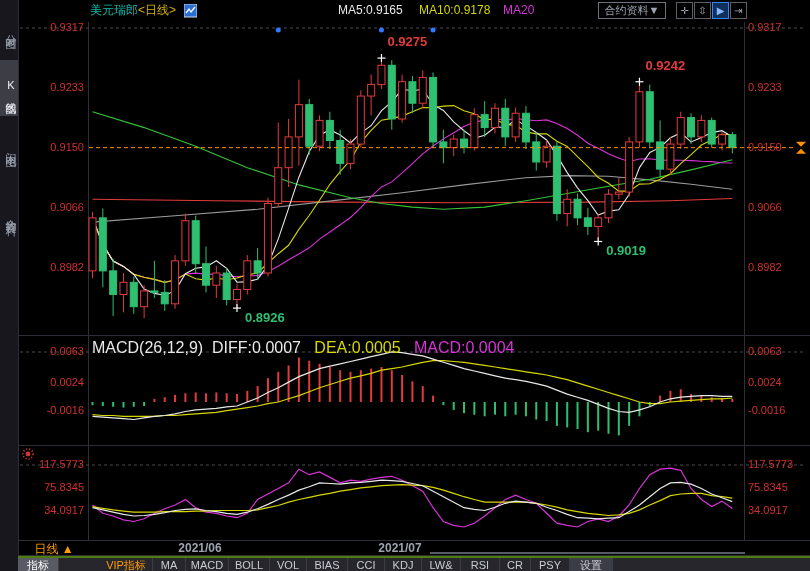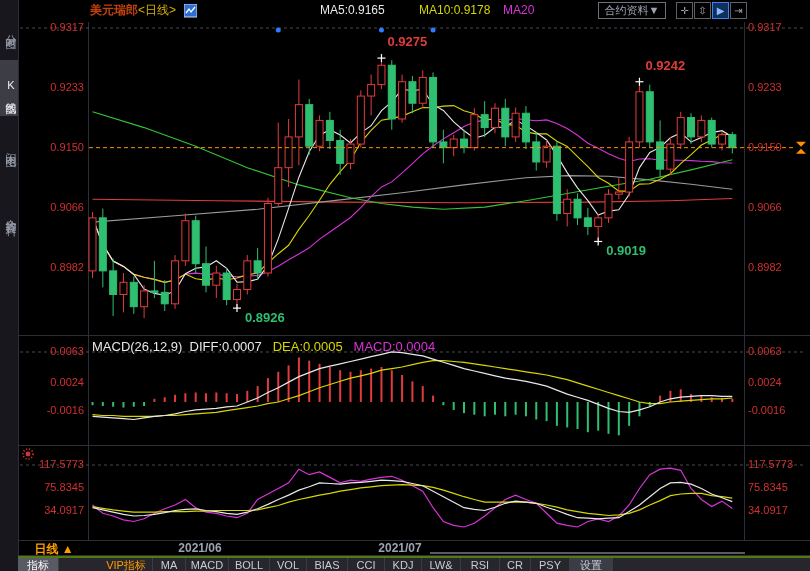--- a/index.html
+++ b/index.html
@@ -5,36 +5,36 @@
   html,body{margin:0;padding:0;background:#000;}
   #app{position:relative;width:810px;height:571px;background:#000;overflow:hidden;
        font-family:"Liberation Sans","DejaVu Sans",sans-serif;}
   
   #sidebar{position:absolute;left:0;top:0;width:18px;height:571px;background:#17171d;border-right:1px solid #2e2e36;}
   .side-item{position:absolute;left:0;width:18px;writing-mode:vertical-rl;text-orientation:upright;
              color:#9aa0ad;font-size:11px;letter-spacing:2px;text-align:center;cursor:pointer;}
   .side-item.sel{background:#3d3d46;color:#eceff4;}
   
   .tb{position:absolute;top:3px;height:15px;font-size:12px;line-height:15px;white-space:nowrap;}
-  .sym{color:#c2410c;font-weight:bold;margin-top:28px;} .per{color:#d8b400;}
+  .sym{color:#14b8a6;font-weight:normal;margin-top:28px;} .per{color:#d8b400;}
   .macfg{color:#d4d4d4;} .ma5{color:#e8e8e8;} .ma10{color:#d6d600;} .ma20{color:#d833d8;}
   #themeBtn{position:absolute;left:598px;top:2px;width:66px;height:15px;border:1px solid #70707a;
             color:#9ca3af;font-size:11px;line-height:15px;text-align:center;cursor:pointer;}
   .tool{position:absolute;top:2px;width:15px;height:15px;border:1px solid #5f5f68;color:#9ca3af;
         font-size:10px;line-height:15px;text-align:center;cursor:pointer;}
   .tool.sel{border-color:#3b82f6;background:#10305c;color:#8ab6ff;}
   
   .pl{position:absolute;width:64px;font-size:11px;color:#d03030;}
   .pl.left{left:20px;text-align:right;} .pl.right{left:748px;text-align:left;}
   
-  .ihead{position:absolute;left:92px;font-size:13px;white-space:nowrap;}
+  .ihead{position:absolute;left:92px;font-size:16px;white-space:nowrap;}
   .iw{color:#e8e8e8;} .iy{color:#d6d600;} .im{color:#d833d8;}
   
   #periodBox{position:absolute;left:20px;top:541px;width:68px;height:14px;text-align:center;
-             color:#ff9d00;font-weight:bold;font-size:12px;cursor:pointer;}
+             color:#ff9d00;font-weight:normal;font-size:12px;cursor:pointer;}
   .xlab{position:absolute;top:541px;width:60px;text-align:center;color:#9ca3af;font-size:12px;font-weight:bold;}
   #scrollbar{position:absolute;left:430px;top:552px;width:315px;height:2px;background:#5a5a66;cursor:pointer;}
   
   #tabs{position:absolute;left:18px;top:556px;width:792px;height:15px;background:#26262c;
         display:flex;border-top:2px solid #4d7c0f;}
   .tab{height:15px;line-height:15px;text-align:center;font-size:11px;color:#c9ccd3;
        border-right:1px solid #3c3c44;cursor:pointer;flex:0 0 auto;}
   .tab.sel{background:#5a5a64;color:#ffffff;}
   .tab.vip{color:#ff9d00;} .tab.set{background:#3c3c46;}
   svg text{font-family:"Liberation Sans","DejaVu Sans",sans-serif;}
@@ -52,21 +52,21 @@
     <div class="side-item" style="top:178px;height:72px;">合约资料</div>
   </div>
 
   <div class="tb" style="left:90px;">
     <span class="sym">美元瑞郎</span><span class="per">&lt;日线&gt;</span>
   </div>
   <svg class="tb" style="left:184px;top:4px;" width="13" height="13">
     <rect x="0" y="0" width="13" height="13" fill="#2b6fd4" stroke="#cdd6e4"></rect>
     <polyline points="2,9 5,5 7,8 11,3" fill="none" stroke="#ffffff" stroke-width="1.3"></polyline>
   </svg>
-  <div class="tb ma5" style="left:320px;">MA5:0.9165</div>
+  <div class="tb ma5" style="left:338px;">MA5:0.9165</div>
   <div class="tb ma10" style="left:419px;">MA10:0.9178</div>
   <div class="tb ma20" style="left:503px;">MA20</div>
   <div id="themeBtn">合约资料▼</div>
   <div class="tool" style="left:676px;">✛</div>
   <div class="tool" style="left:694px;">⇳</div>
   <div class="tool sel" style="left:712px;">▶</div>
   <div class="tool" style="left:730px;">⇥</div>
 
   <svg id="chart" width="810" height="571">
       <line x1="18" y1="335.5" x2="810" y2="335.5" stroke="#2e2e36" stroke-width="1"></line>

